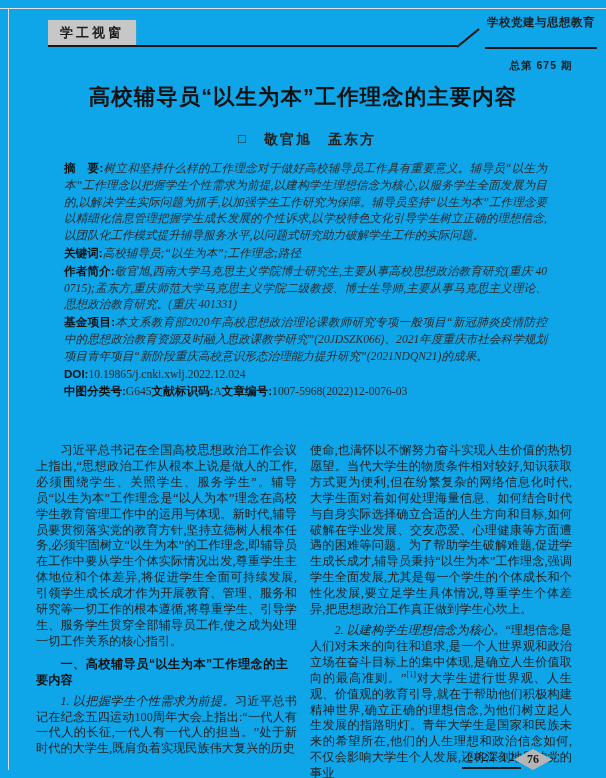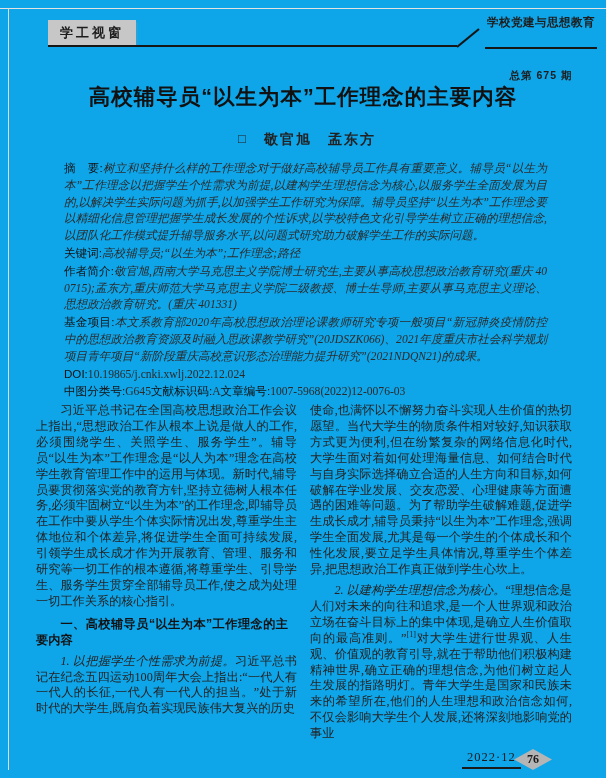--- a/index.html
+++ b/index.html
@@ -22,21 +22,21 @@
   .head-rule{position:absolute;left:48px;top:45px;width:409px;height:2.4px;background:#161616;}
   .head-slash{position:absolute;left:453px;top:26px;}
   .journal-head{
     position:absolute;right:9px;top:15px;text-align:center;
     font-family:"Liberation Sans","DejaVu Sans",sans-serif;color:#1d1d1d;
   }
   .journal-name{
     font-weight:bold;font-size:11.5px;letter-spacing:.5px;
     border-bottom:2px solid #161616;padding:0 2px 17px 2px;
   }
-  .journal-issue{font-size:10.5px;letter-spacing:1px;padding-top:20px;font-weight:bold;}
+  .journal-issue{font-size:10.5px;letter-spacing:1px;padding-top:10px;font-weight:bold;}
 
   
   .title{
     position:absolute;left:0;top:82px;width:606px;margin:0;
     text-align:center;font-family:"Liberation Sans","DejaVu Sans",sans-serif;
     font-size:21.5px;font-weight:bold;letter-spacing:1px;color:#111;
   }
   .authors{
     position:absolute;left:4px;top:131px;width:606px;text-align:center;
     font-size:14px;font-weight:bold;color:#222;letter-spacing:2px;
@@ -45,29 +45,29 @@
 
   
   .meta{
     position:absolute;left:64px;top:160px;width:483px;
     font-size:11.6px;line-height:16.8px;text-align:justify;
     text-justify:inter-ideograph;word-break:break-all;color:#2b2b2b;
   }
   .meta p{margin:0;}
   .mlabel{
     font-family:"Liberation Sans","DejaVu Sans",sans-serif;
-    font-weight:normal;font-style:normal;color:#111;
+    font-weight:bold;font-style:normal;color:#111;
   }
   .kai{font-style:italic;}
   .plainval{font-style:normal;}
   .class-row{display:flex;margin-top:0;}
 
   
   .col{
-    position:absolute;top:403px;
+    position:absolute;top:443px;
     font-size:12.2px;line-height:15.9px;text-align:justify;
     text-justify:inter-ideograph;word-break:break-all;color:#232323;
   }
   .col-left{left:36px;width:261px;}
   .col-right{left:310px;width:262px;}
   .col p{margin:0;}
   .col p.indent{text-indent:2em;}
   .col p.heading{
     font-family:"Liberation Sans","DejaVu Sans",sans-serif;
     font-weight:bold;text-indent:2em;margin:7px 9px 5px 0;color:#111;

